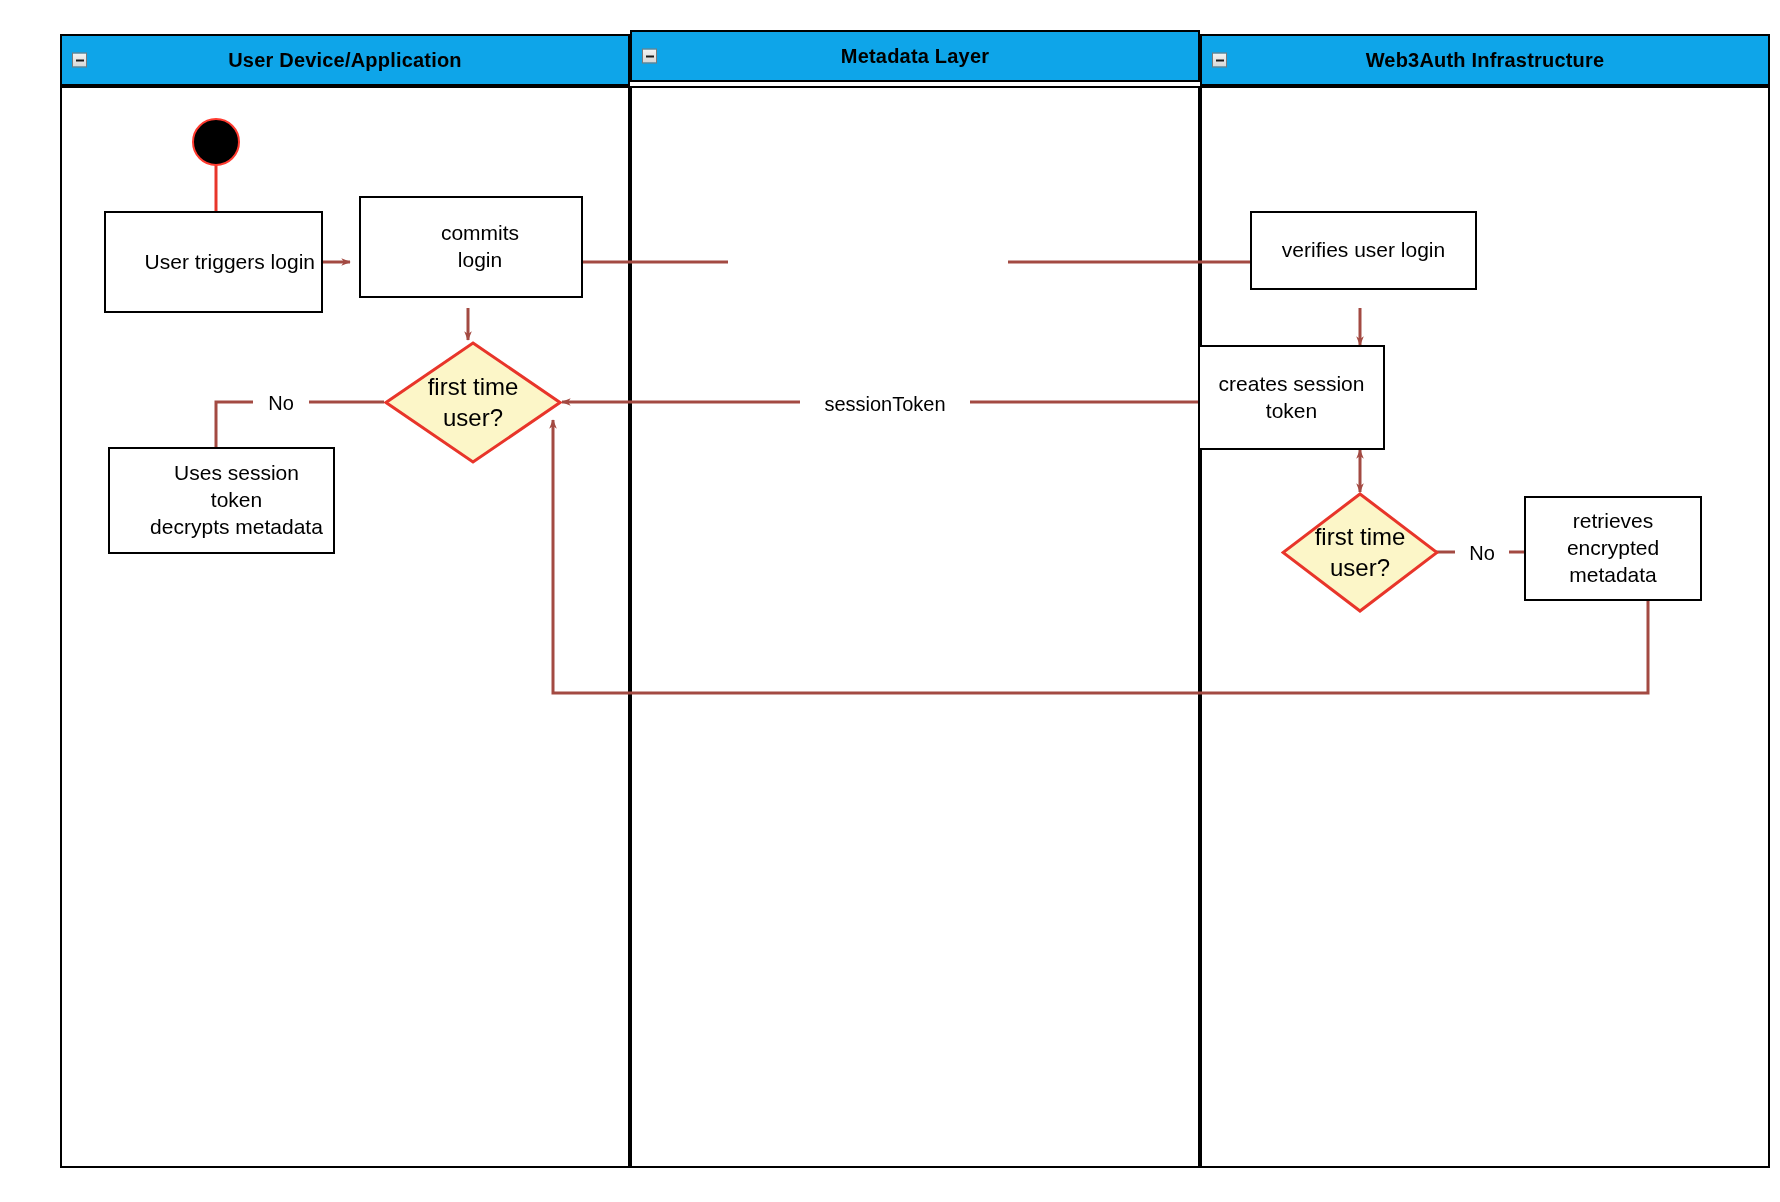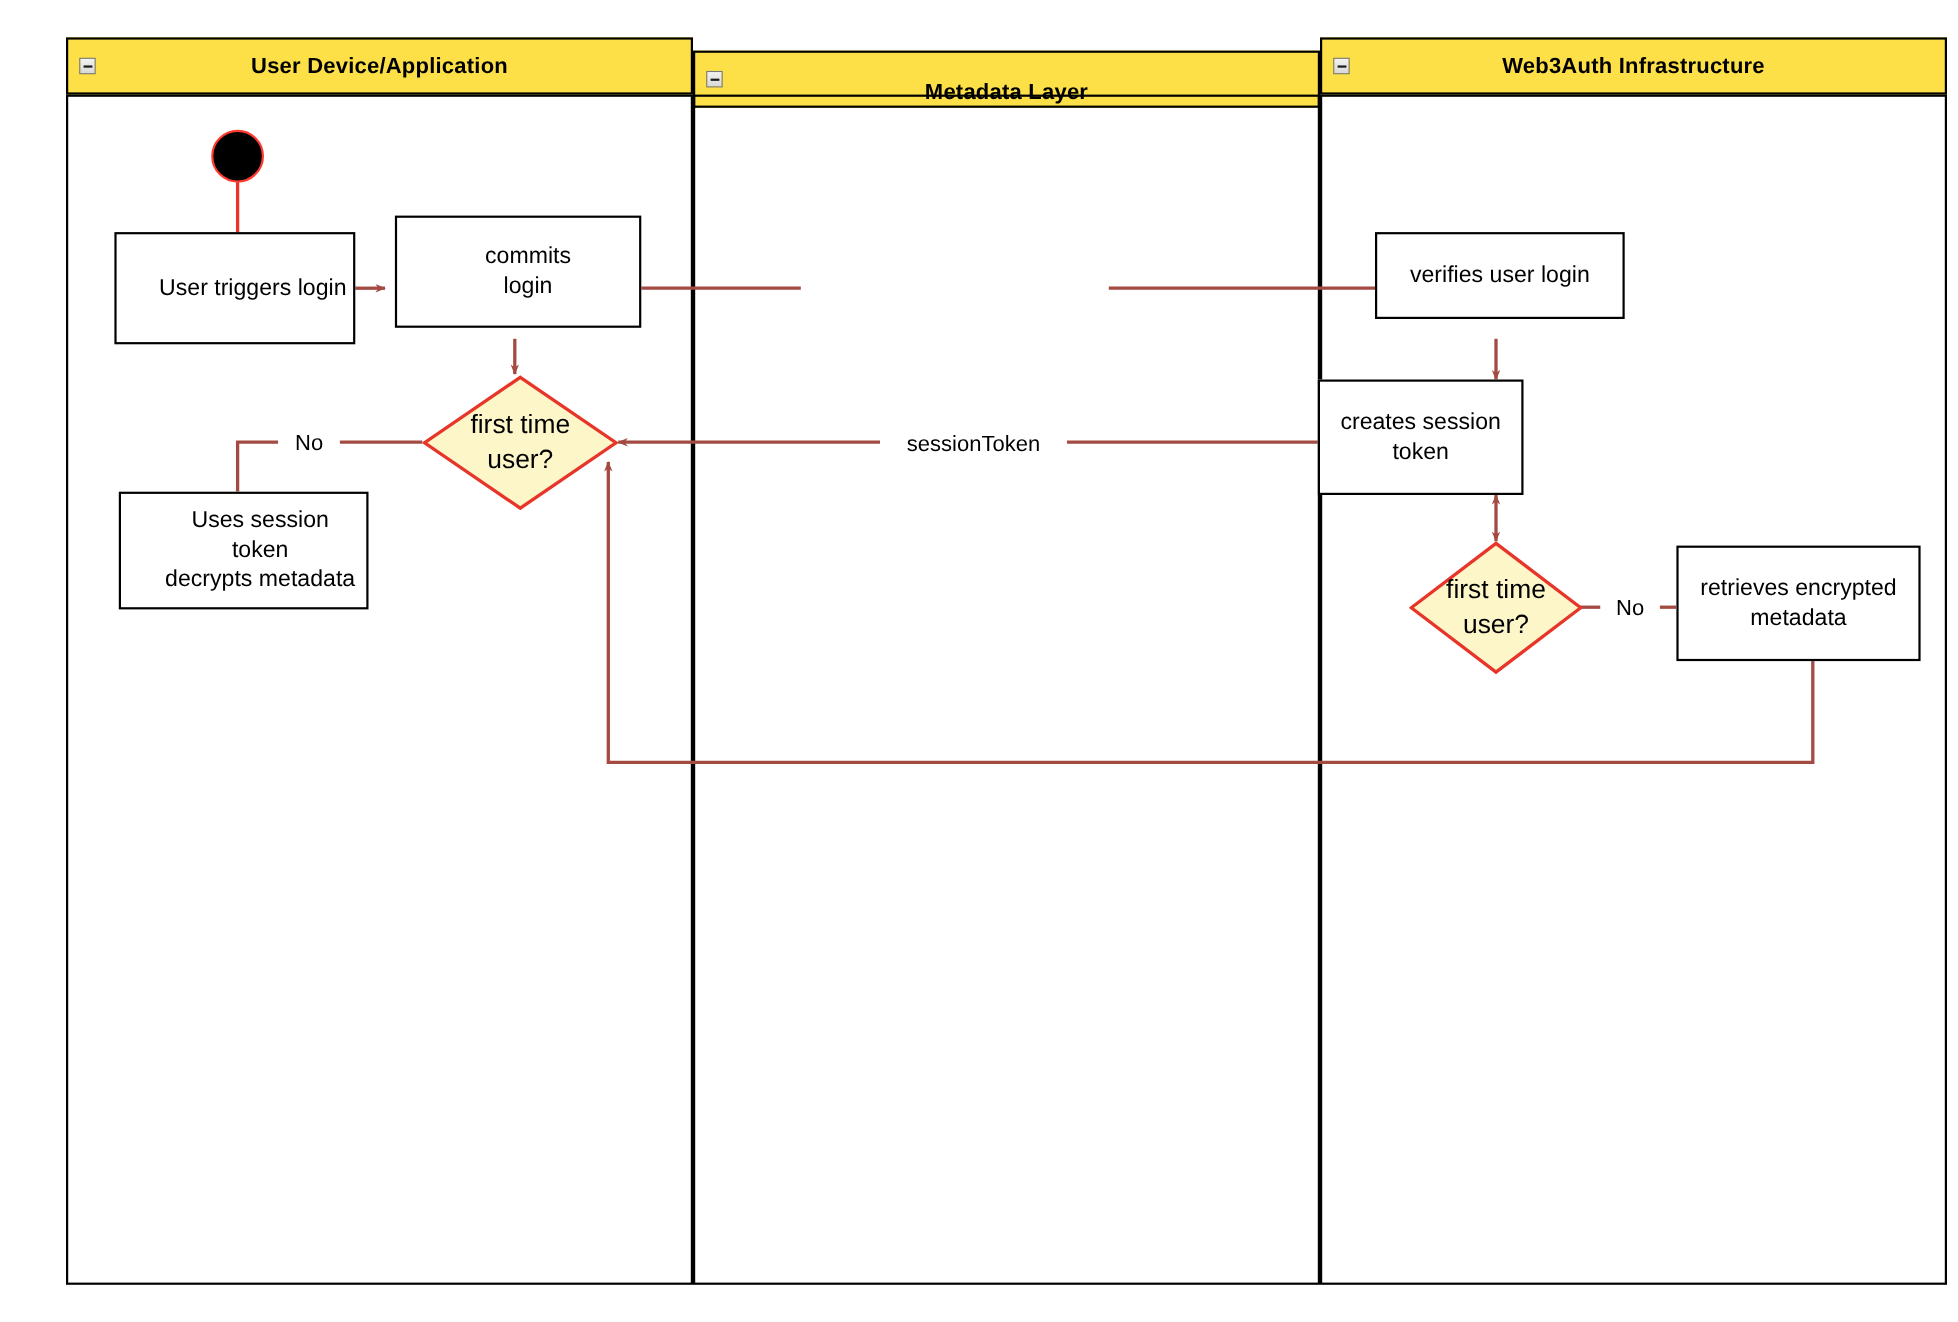--- a/index.html
+++ b/index.html
@@ -21,21 +21,21 @@
   .lane {
     position: absolute;
     box-sizing: border-box;
     border: 2px solid #000000;
     background: transparent;
   }
   .lane-header {
     position: absolute;
     box-sizing: border-box;
     border: 2px solid #000000;
-    background: #fde047;
+    background: #0ea5e9;
     display: flex;
     align-items: center;
     justify-content: center;
   }
   .lane-title {
     font-weight: bold;
     font-size: 20px;
     color: #000000;
     letter-spacing: 0.2px;
     text-align: center;
@@ -134,21 +134,21 @@
 <body>
 
 <div id="canvas">
 
   <div class="lane-header" style="left:60px; top:34px; width:570px; height:52px;">
     <span class="collapse-icon"></span>
     <span class="lane-title">User Device/Application</span>
   </div>
   <div class="lane" style="left:60px; top:86px; width:570px; height:1082px;"></div>
 
-  <div class="lane-header" style="left:630px; top:46px; width:570px; height:52px;align-items:flex-end;">
+  <div class="lane-header" style="left:630px; top:30px; width:570px; height:52px;">
     <span class="collapse-icon"></span>
     <span class="lane-title">Metadata Layer</span>
   </div>
   <div class="lane" style="left:630px; top:86px; width:570px; height:1082px;"></div>
 
   <div class="lane-header" style="left:1200px; top:34px; width:570px; height:52px;">
     <span class="collapse-icon"></span>
     <span class="lane-title">Web3Auth Infrastructure</span>
   </div>
   <div class="lane" style="left:1200px; top:86px; width:570px; height:1082px;"></div>
@@ -226,21 +226,21 @@
   </div>
 
   <div class="node diamond-wrap" style="left:1281px; top:492px; width:158px; height:121px;">
     <svg width="158" height="121" viewBox="0 0 158 121" xmlns="http://www.w3.org/2000/svg">
       <polygon points="79,2 156,60.5 79,119 2,60.5" fill="#fcf6c8" stroke="#e8352a" stroke-width="3"></polygon>
     </svg>
     <span class="diamond-label" style="white-space:pre-line;">first time
 user?</span>
   </div>
 
-  <div class="node box" style="left:1524px; top:496px; width:222px; height:105px;">
+  <div class="node box" style="left:1524px; top:496px; width:178px; height:105px;">
     <span style="white-space:pre-line;">retrieves encrypted
 metadata</span>
   </div>
 
 
   <div class="edge-label" style="left:800px; top:391px; width:162px; height:26px; display:flex; align-items:center; justify-content:center;">sessionToken</div>
 
   <div class="edge-label" style="left:253px; top:389px; width:48px; height:28px; display:flex; align-items:center; justify-content:center;">No</div>
 
   <div class="edge-label" style="left:1455px; top:539px; width:46px; height:28px; display:flex; align-items:center; justify-content:center;">No</div>

